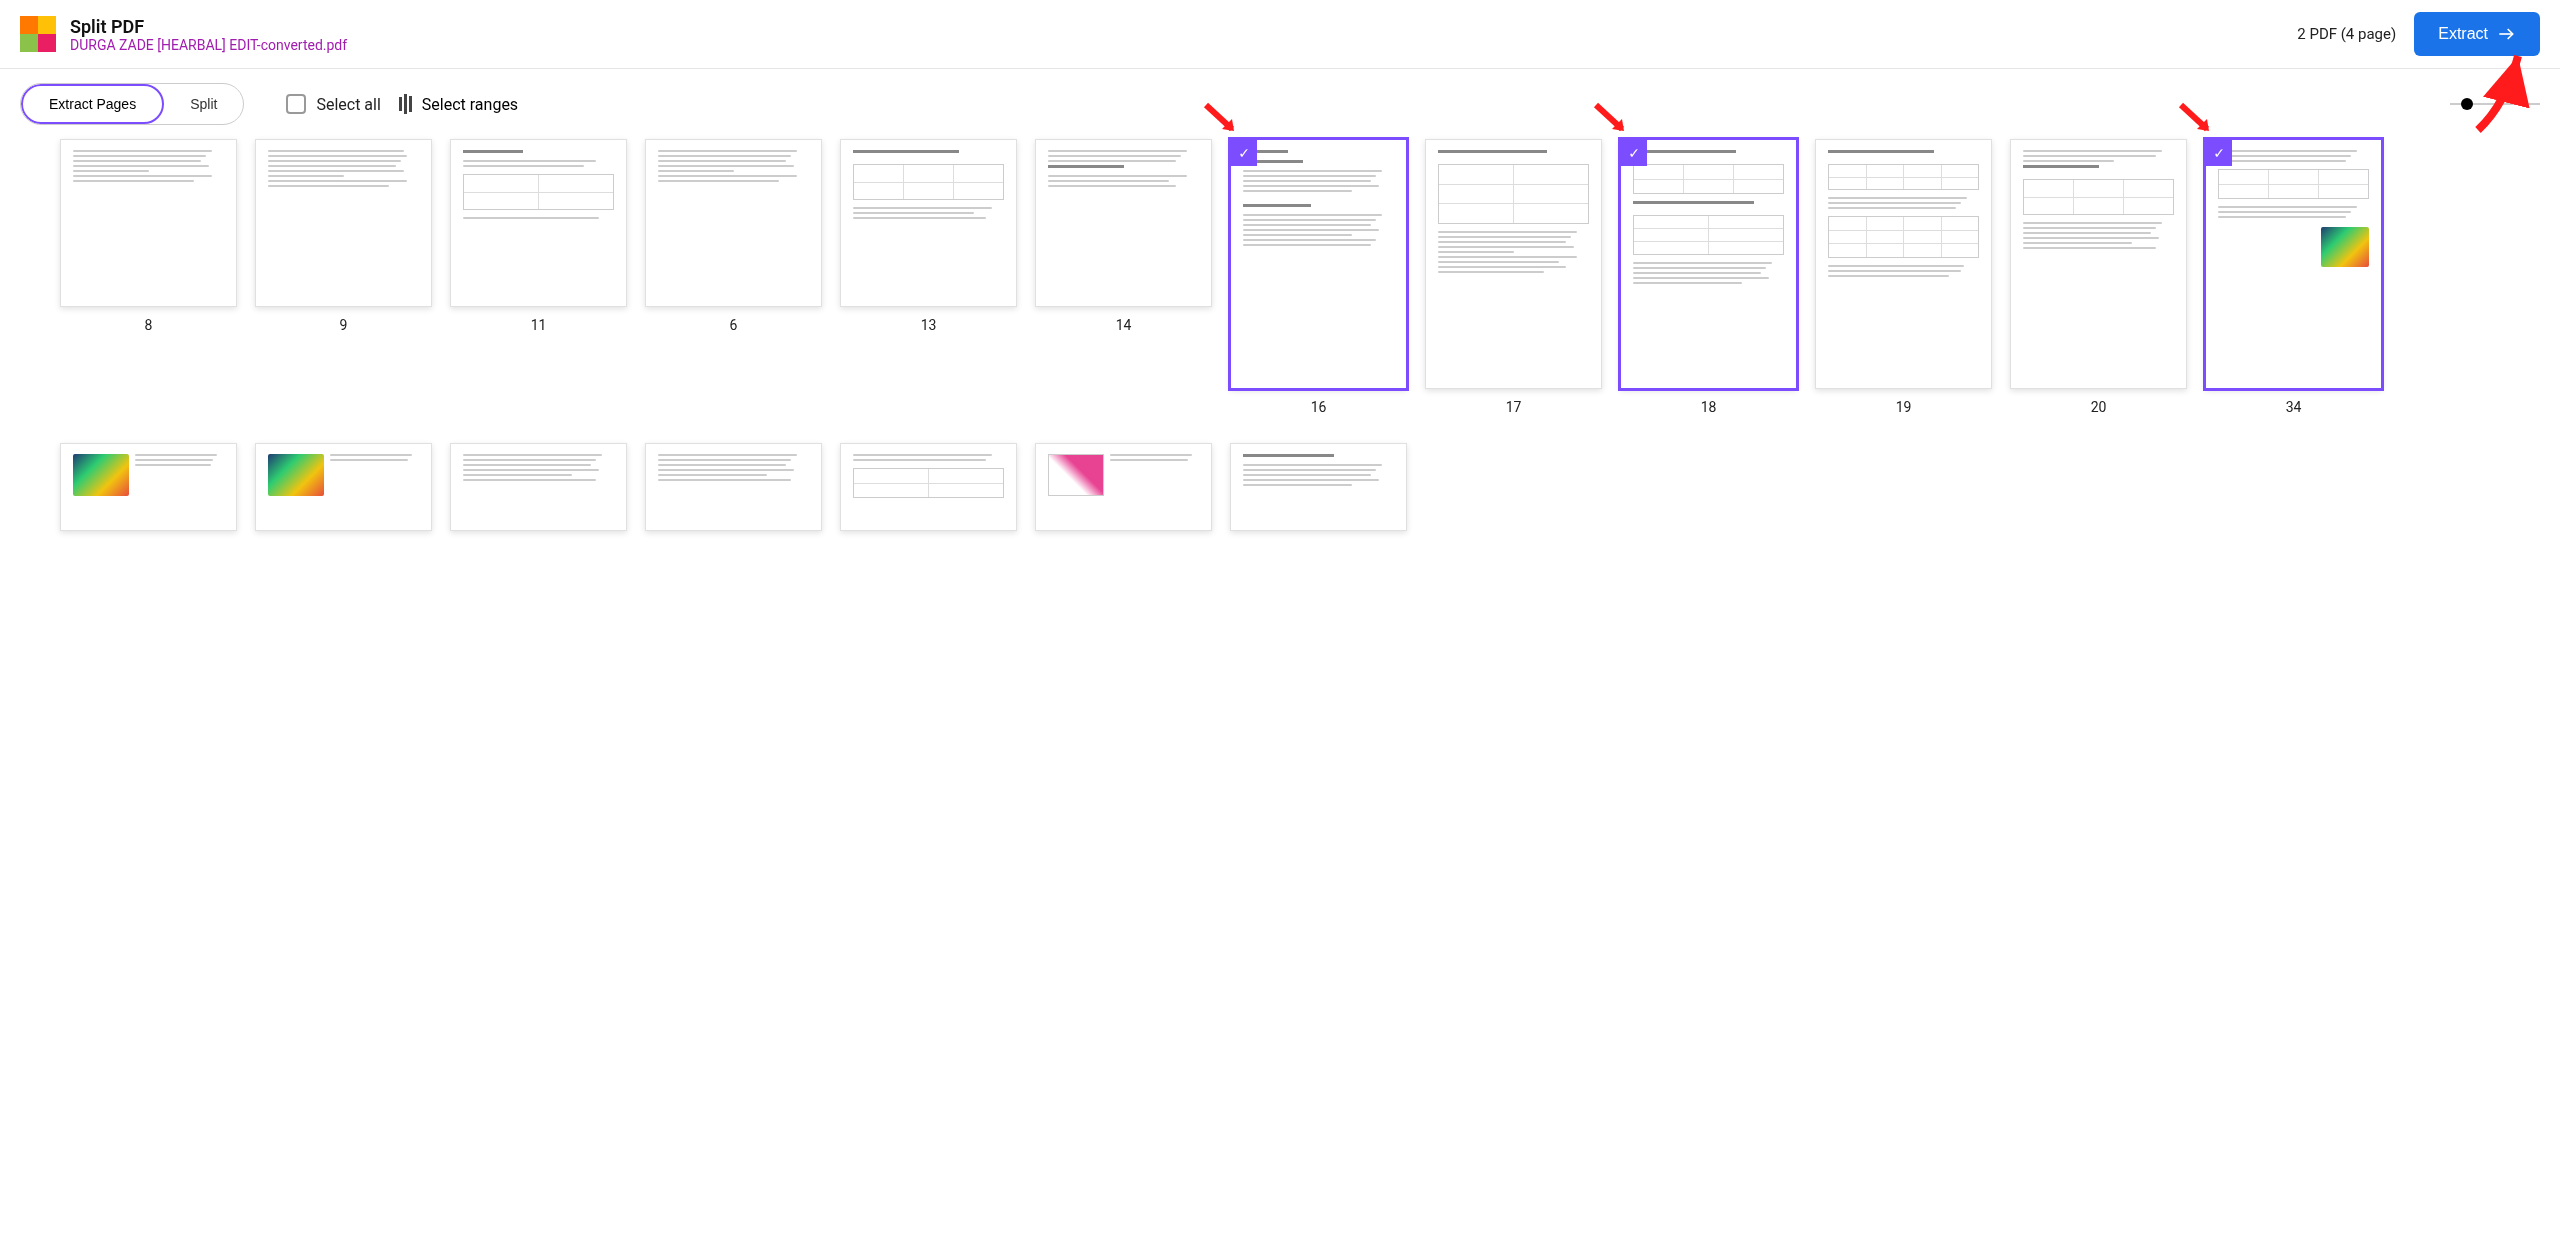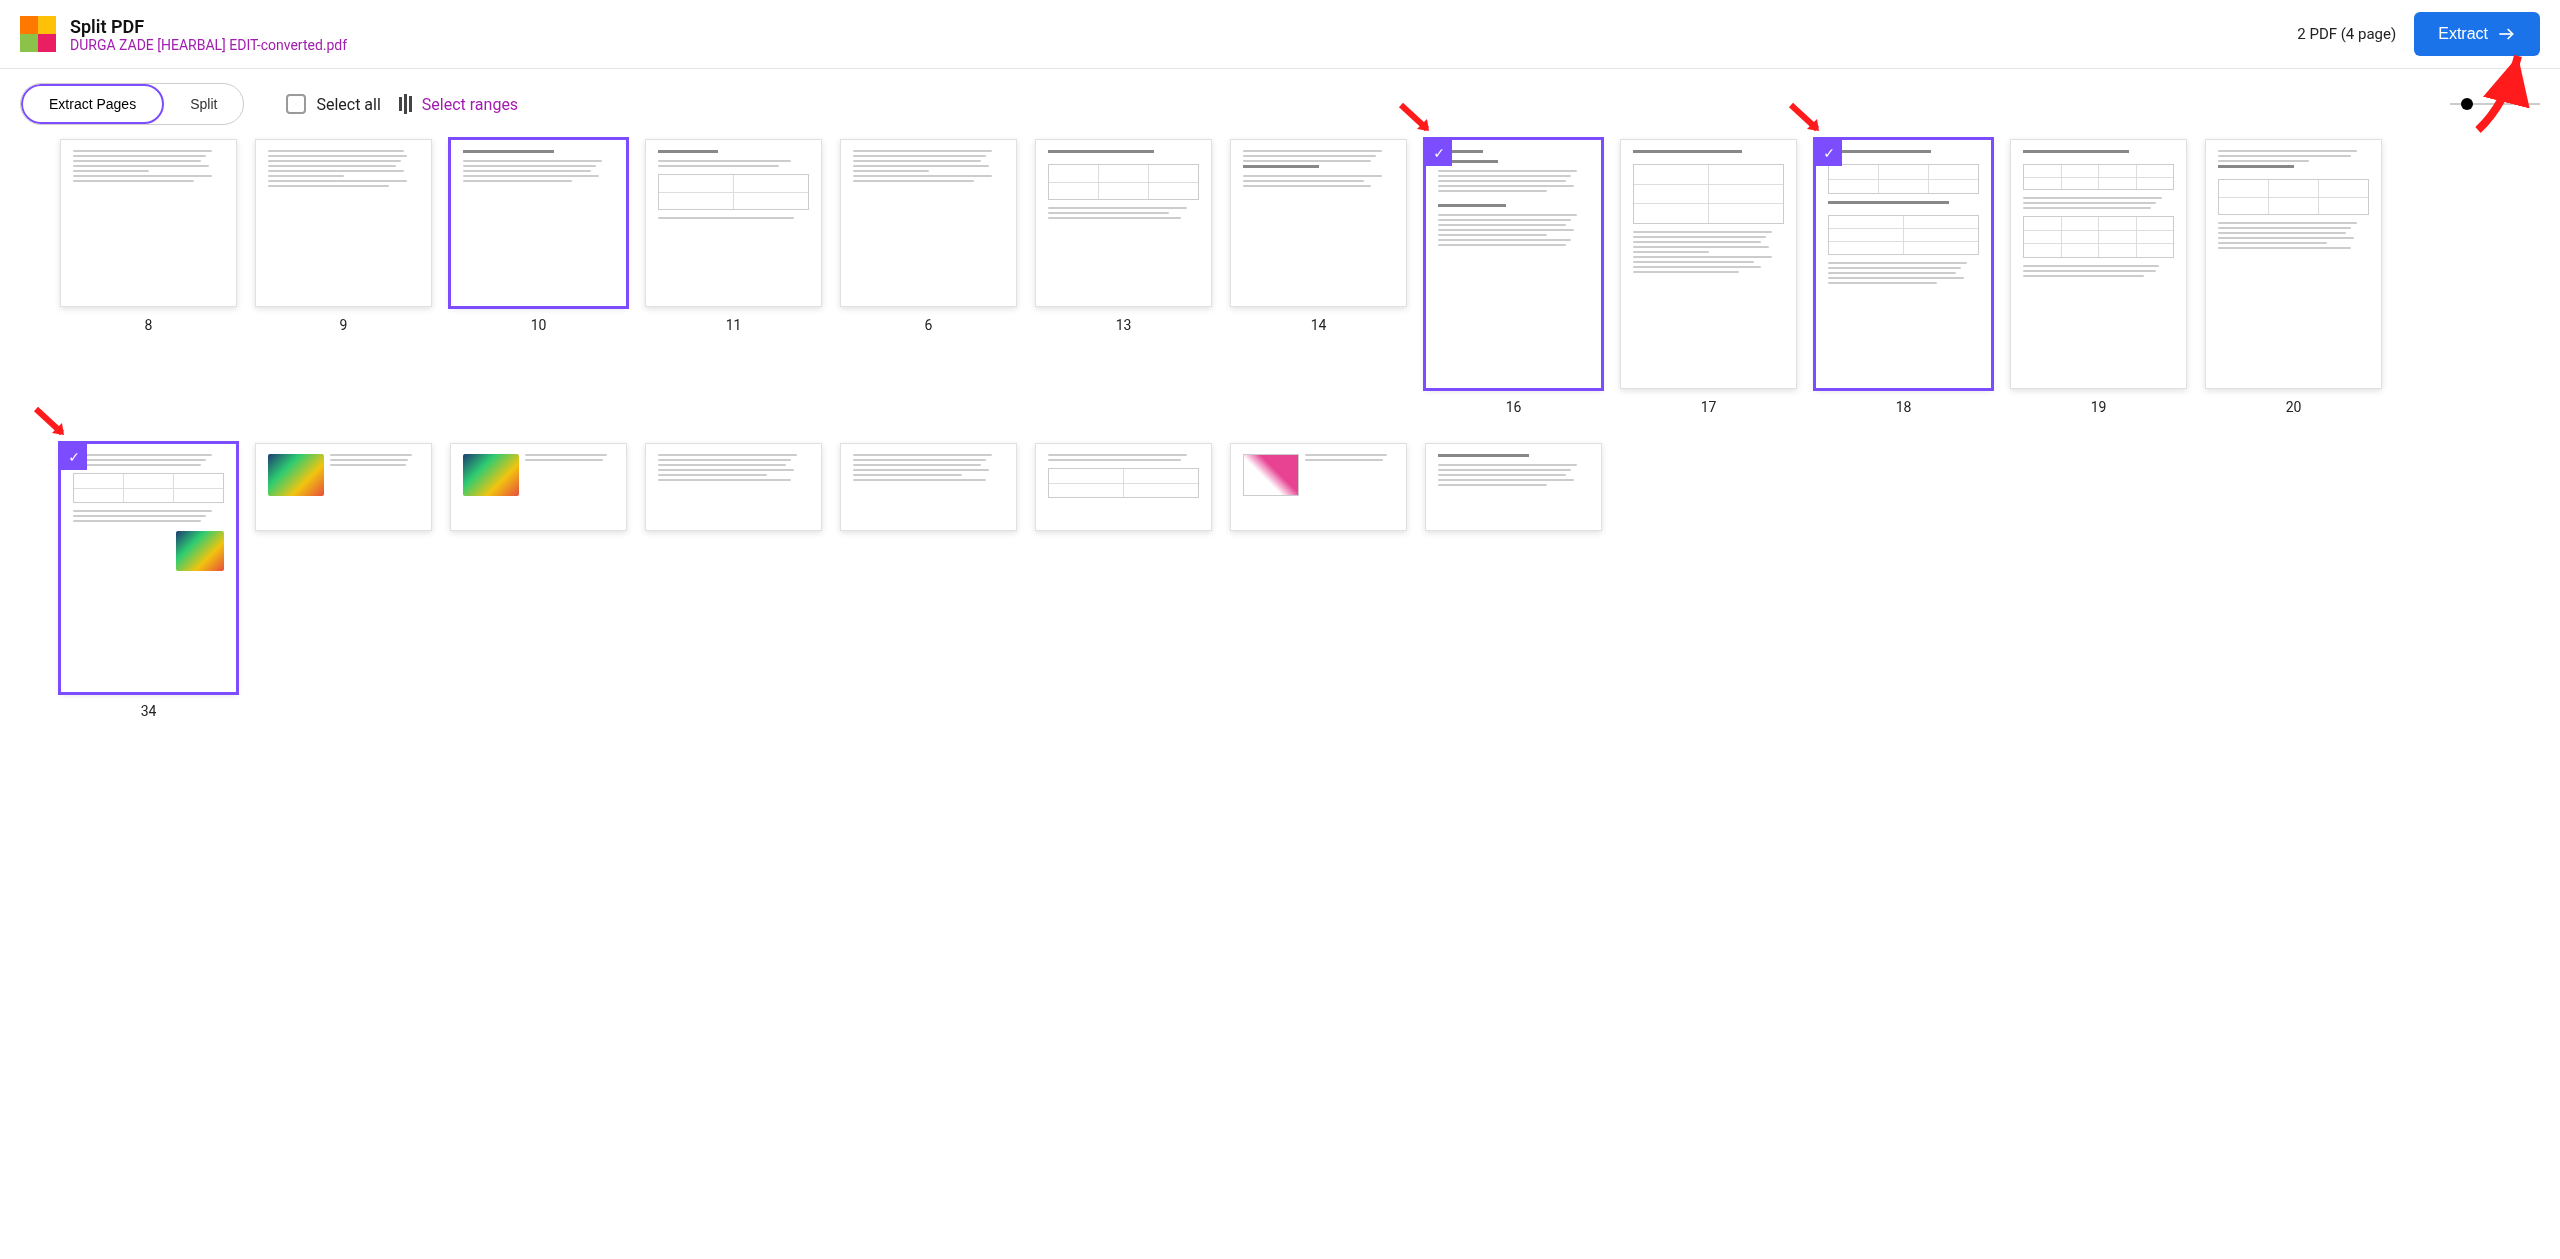--- a/index.html
+++ b/index.html
@@ -105,21 +105,21 @@
   gap: 2px;
   align-items: center;
 }
 .ranges-icon span {
   width: 3px;
   background: #444;
 }
 .ranges-icon span:nth-child(1){height:14px;}
 .ranges-icon span:nth-child(2){height:20px;}
 .ranges-icon span:nth-child(3){height:16px;}
-.select-ranges .label { font-size: 16px; color: #a21caf; }
+.select-ranges .label { font-size: 16px; color: #000000; }
 .spacer { flex: 1; }
 .zoom-slider {
   display: flex;
   align-items: center;
   width: 90px;
 }
 .zoom-slider .track {
   flex: 1;
   height: 2px;
   background: #ccc;
@@ -335,35 +335,20 @@
             <div class="line" style="width:90%"></div>
             <div class="line" style="width:50%"></div>
             <div class="line" style="width:92%"></div>
             <div class="line" style="width:80%"></div>
     </div>
         </div>
       </div>
     <span class="page-num">9</span>
   </div>
 
-  <div class="page-thumb">
-    <div class="thumb-frame short selected">
-      <div class="doc-body">
-          <div class="lines">
-        <div class="heading-line"></div>
-        <div class="line" style="width:92%"></div>
-            <div class="line" style="width:88%"></div>
-            <div class="line" style="width:85%"></div>
-            <div class="line" style="width:90%"></div>
-            <div class="line" style="width:72%"></div>
-      </div>
-        </div>
-    </div>
-    <span class="page-num">10</span>
-  </div>
 
   <div class="page-thumb">
     <div class="thumb-frame short">
         <div class="doc-body">
           <div class="lines">
       <div class="heading-line" style="width:40%"></div>
       <div class="line" style="width:88%"></div>
             <div class="line" style="width:80%"></div>
       <div class="table-box">
               <div class="row">

